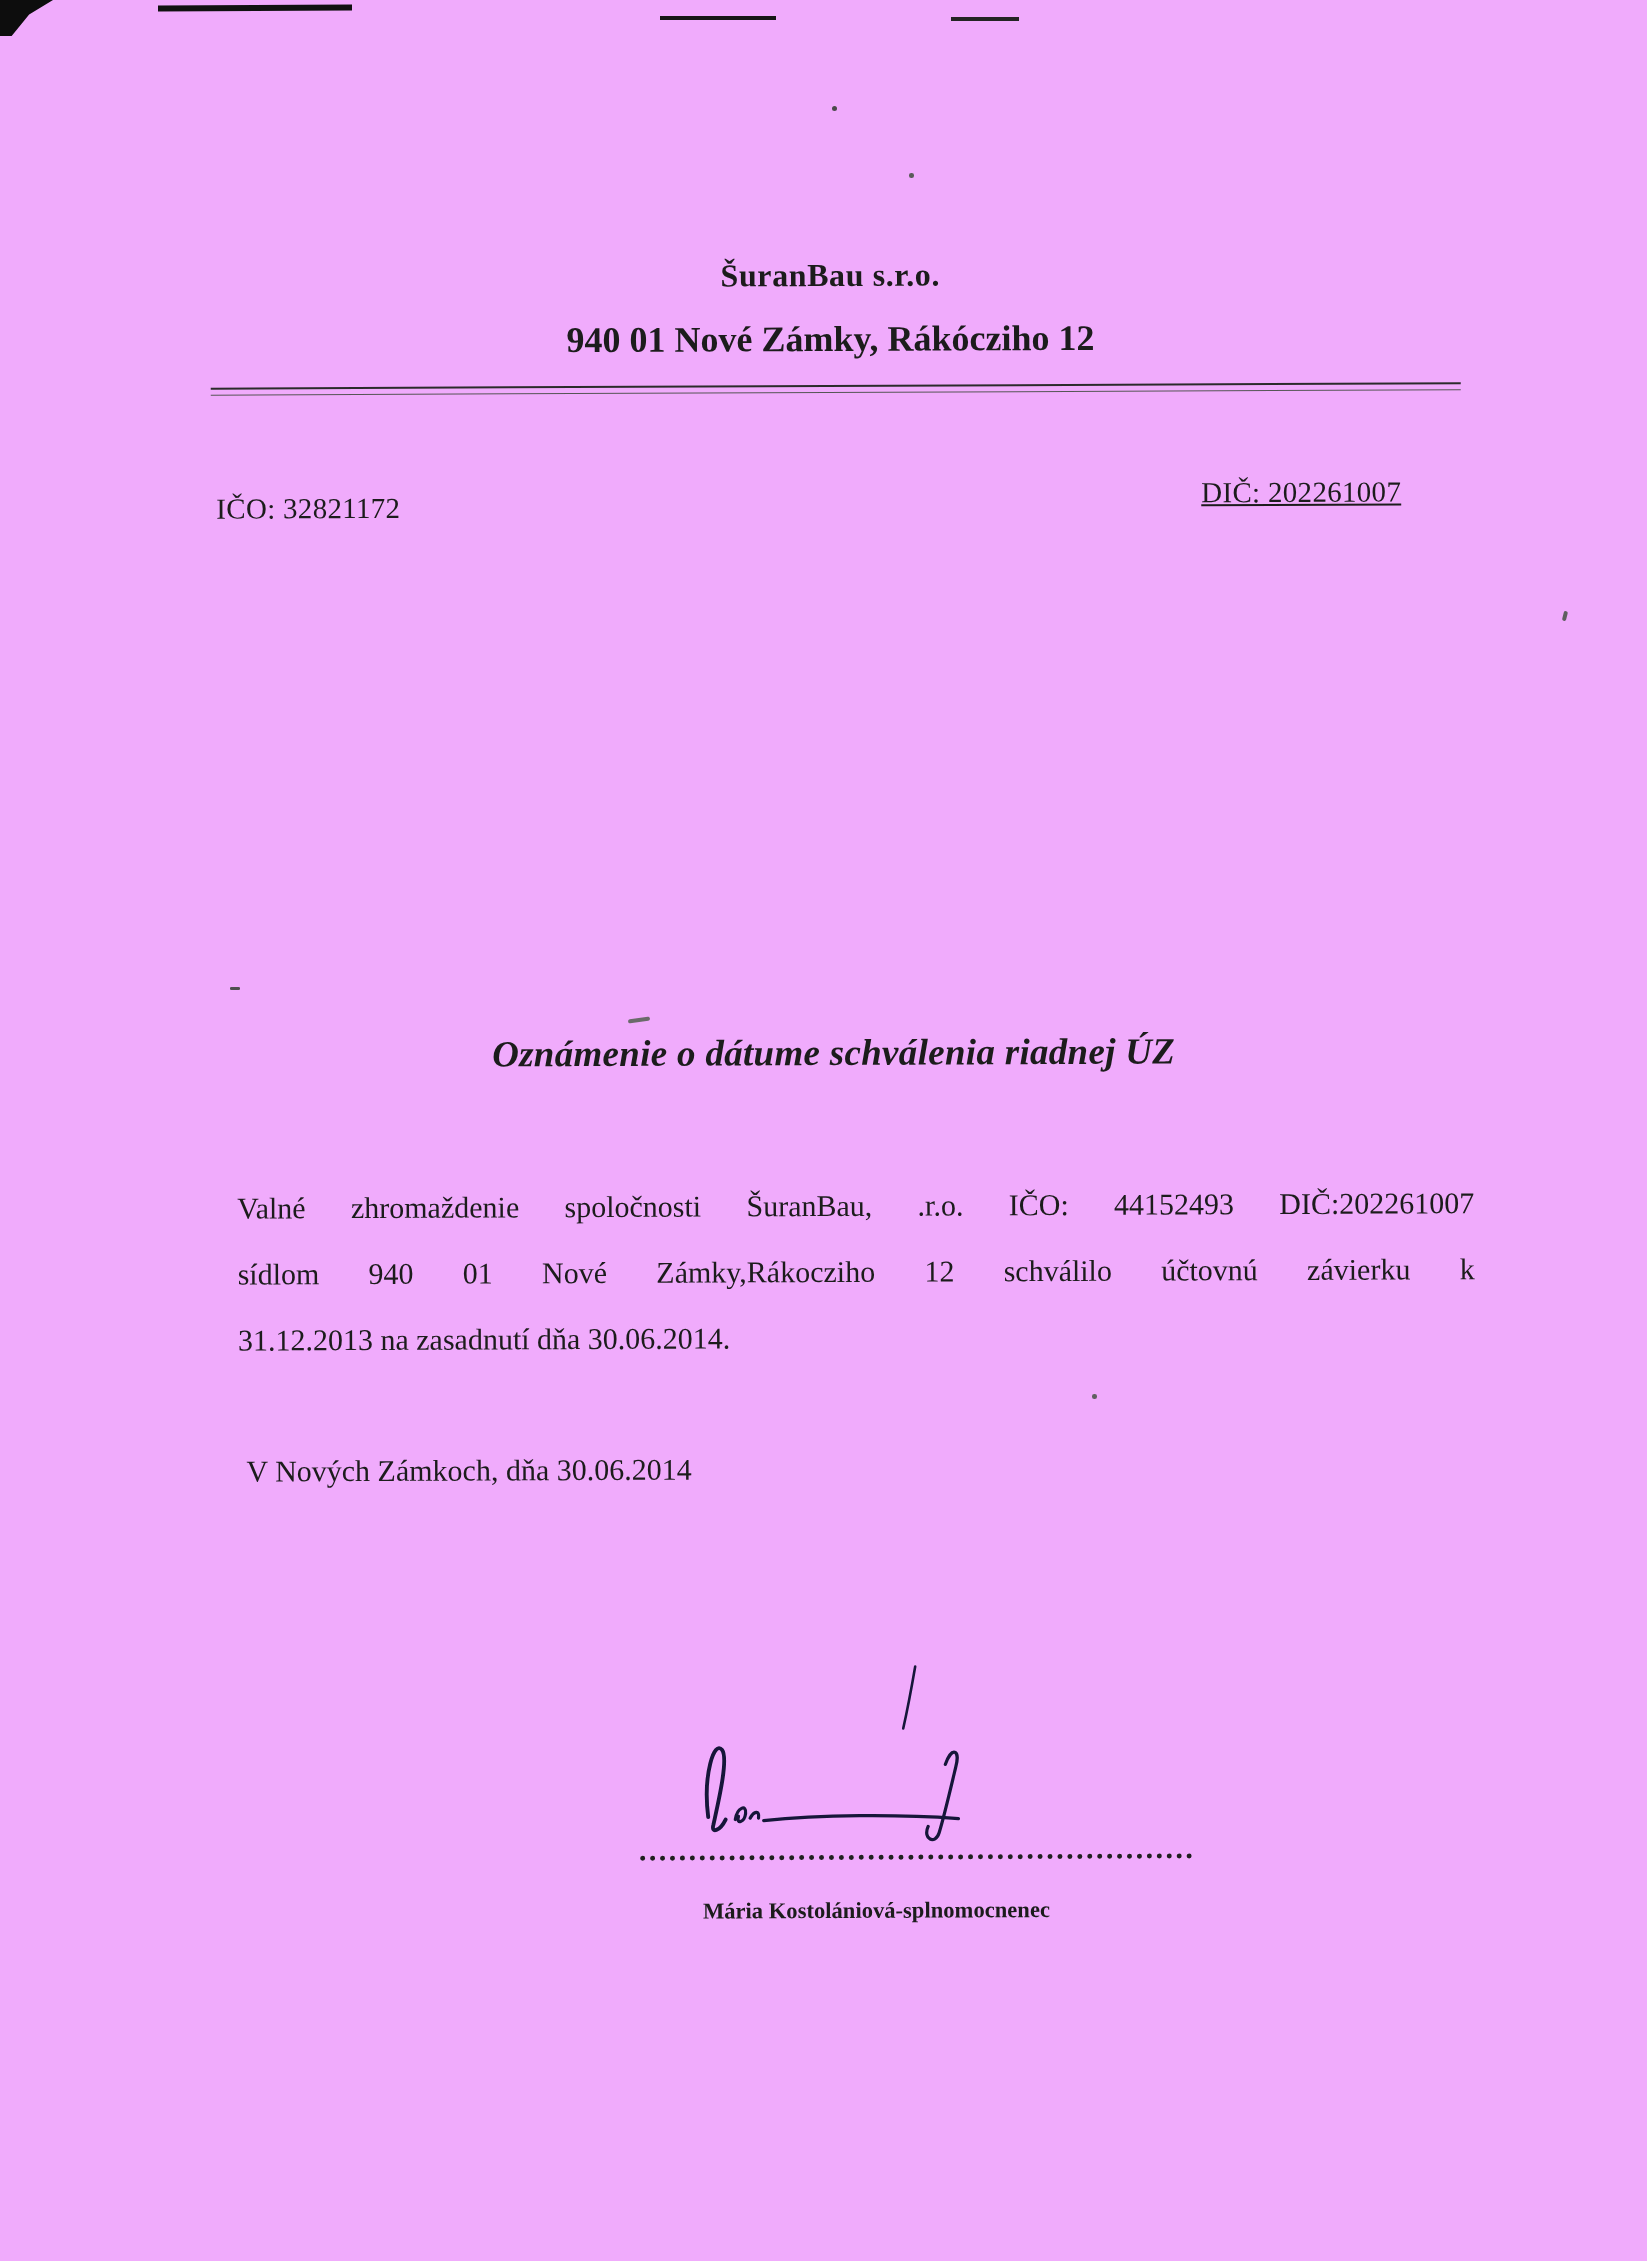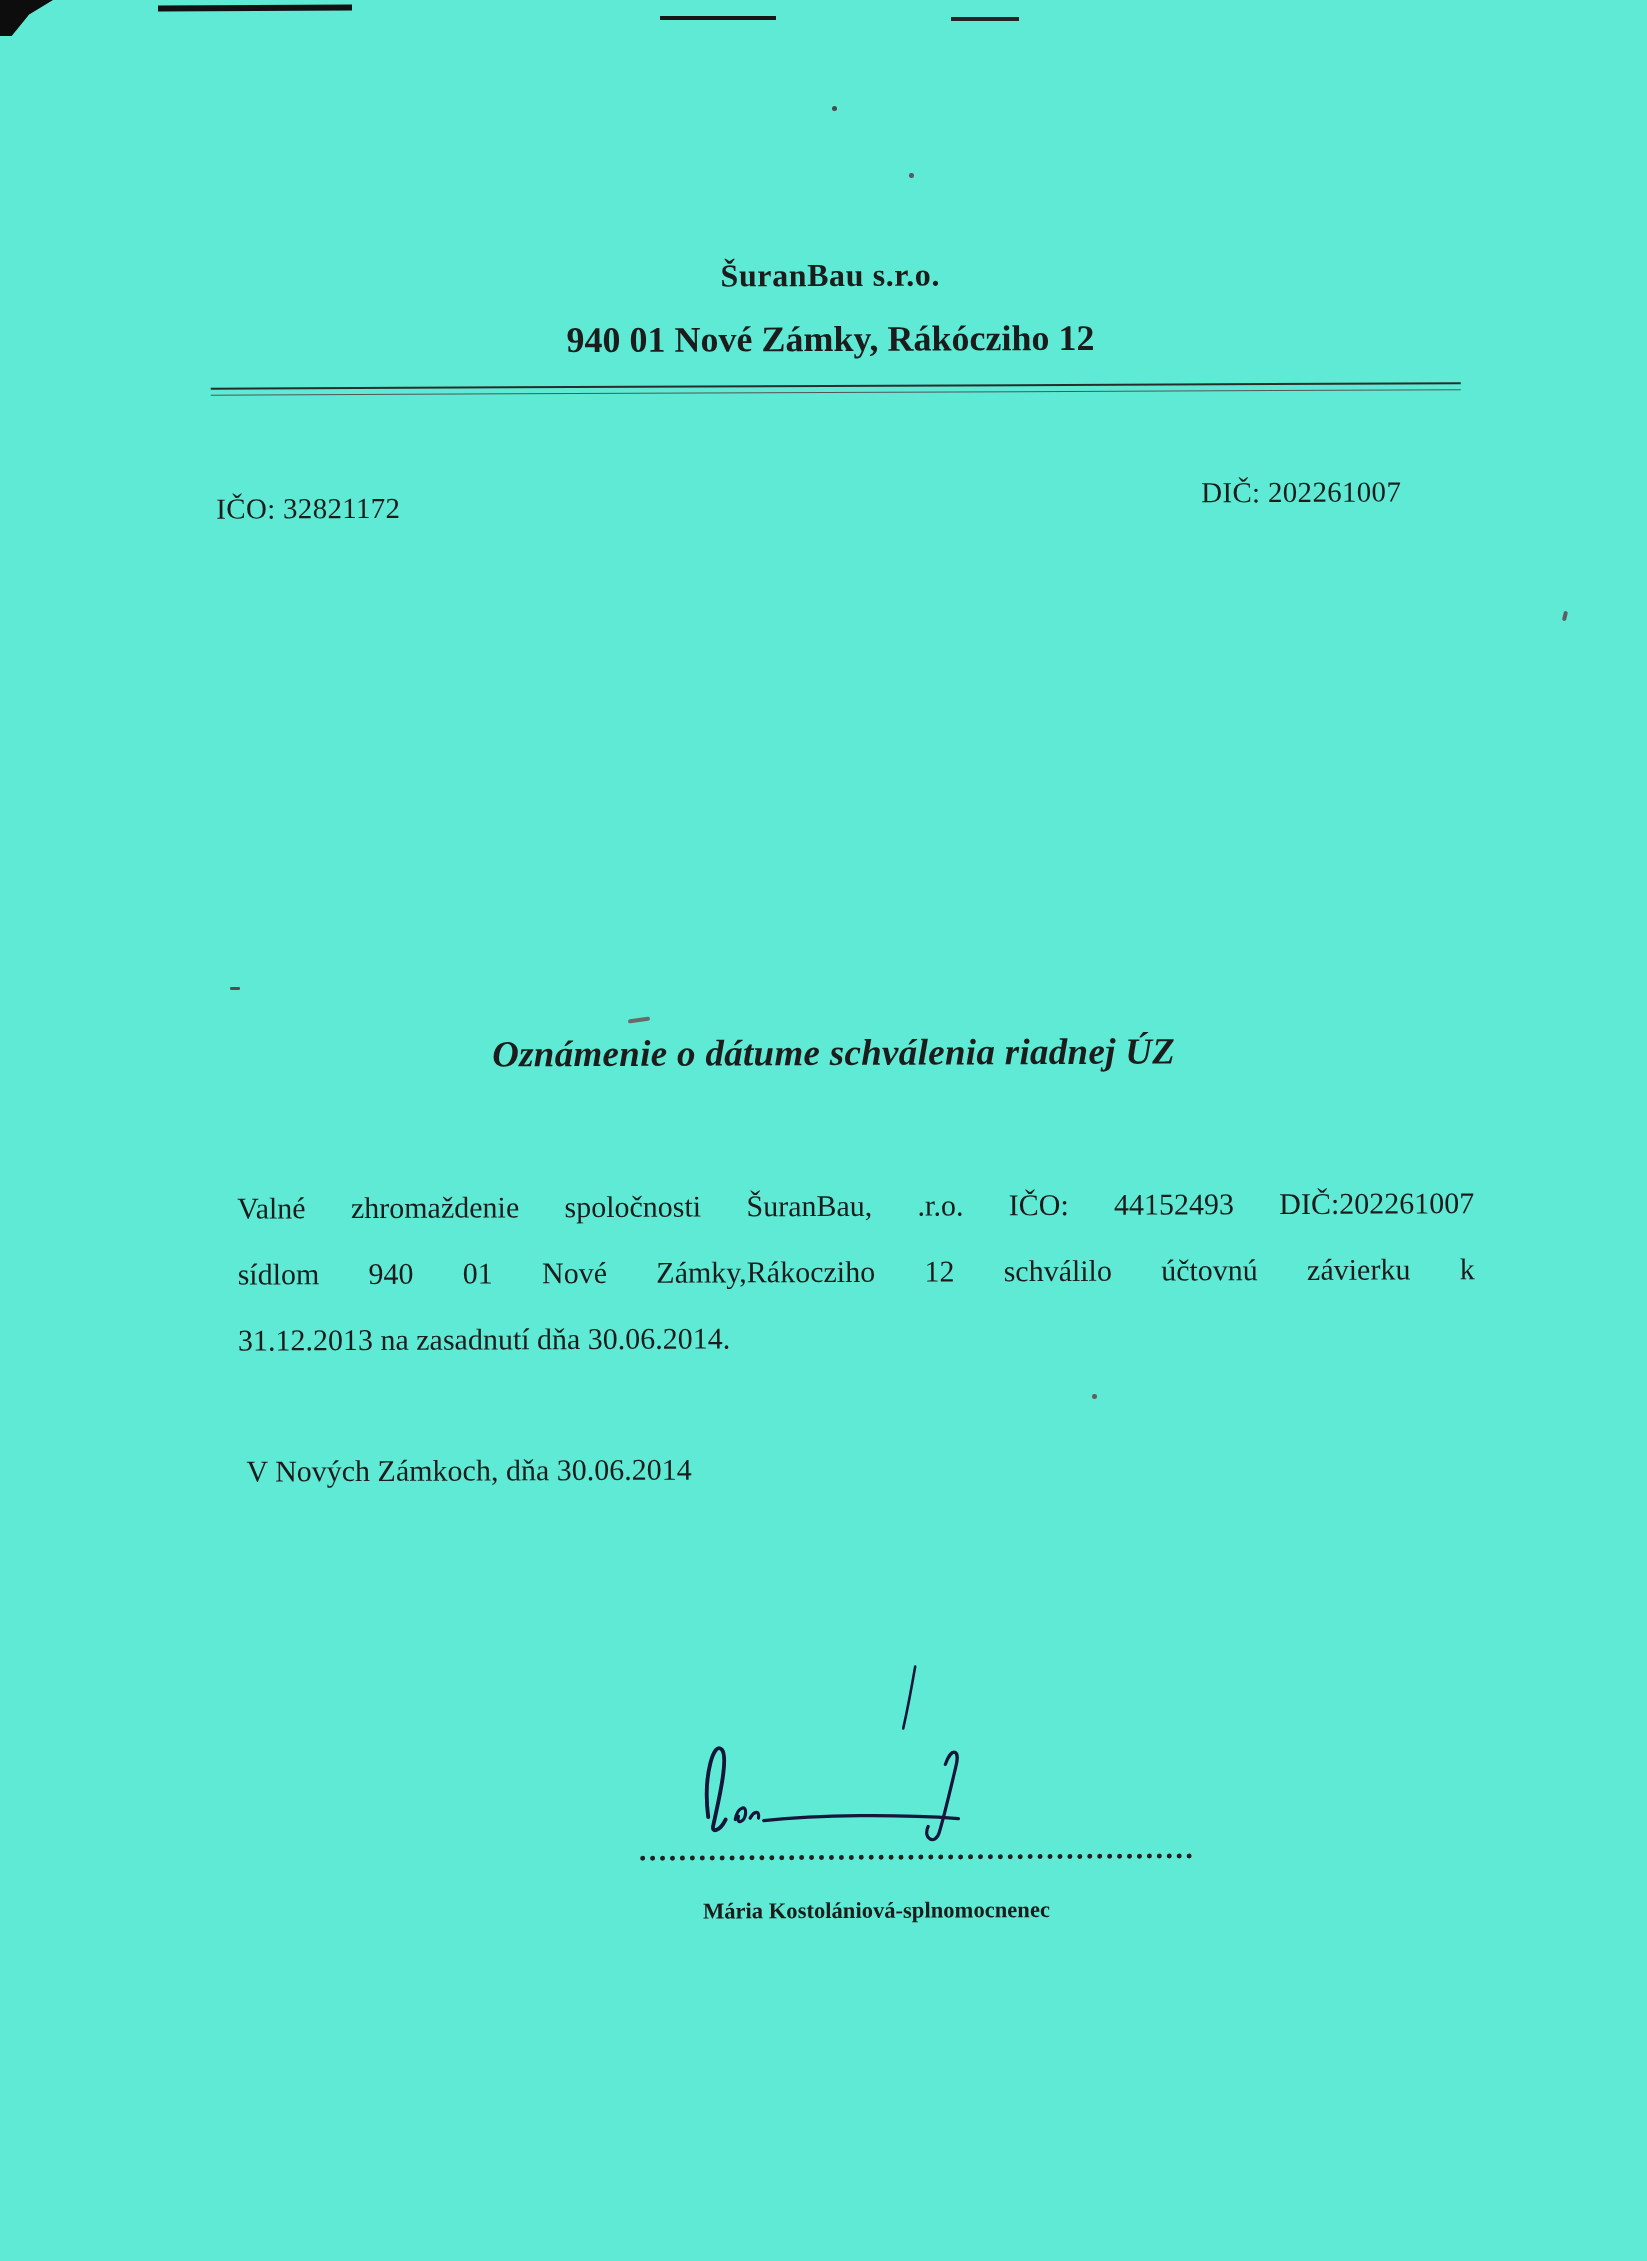--- a/index.html
+++ b/index.html
@@ -4,21 +4,21 @@
 <style>
   html, body {
     margin: 0;
     padding: 0;
     background: #ffffff;
   }
   .page {
     position: relative;
     width: 1647px;
     height: 2261px;
-    background: #5eead4;
+    background: #f0abfc;
     overflow: hidden;
     font-family: "Liberation Serif", "DejaVu Serif", serif;
     color: #1c1c1c;
   }
   .content {
     position: absolute;
     inset: 0;
     transform: rotate(-0.25deg);
     transform-origin: 50% 40%;
   }
@@ -47,21 +47,21 @@
     left: 213px; top: 385px; width: 1250px; height: 4.5px;
     border-top: 2.6px solid #2b2b2b;
     border-bottom: 1.9px solid #555555;
   }
   .ico {
     left: 218px; top: 490px;
     font-size: 29px; letter-spacing: 0.3px;
   }
   .dic {
     left: 1203px; top: 478px;
-    font-size: 29px; letter-spacing: 0.3px;
+    font-size: 29px; letter-spacing: 0.3px; text-decoration: underline;
   }
   .doc-title {
     left: 0; top: 1031px; width: 1666px;
     text-align: center;
     font-size: 37px; font-weight: bold; font-style: italic;
     letter-spacing: 0.3px;
   }
   .body-block {
     left: 236px; top: 1173px; width: 1237px;
     font-size: 30px; line-height: 66px;

